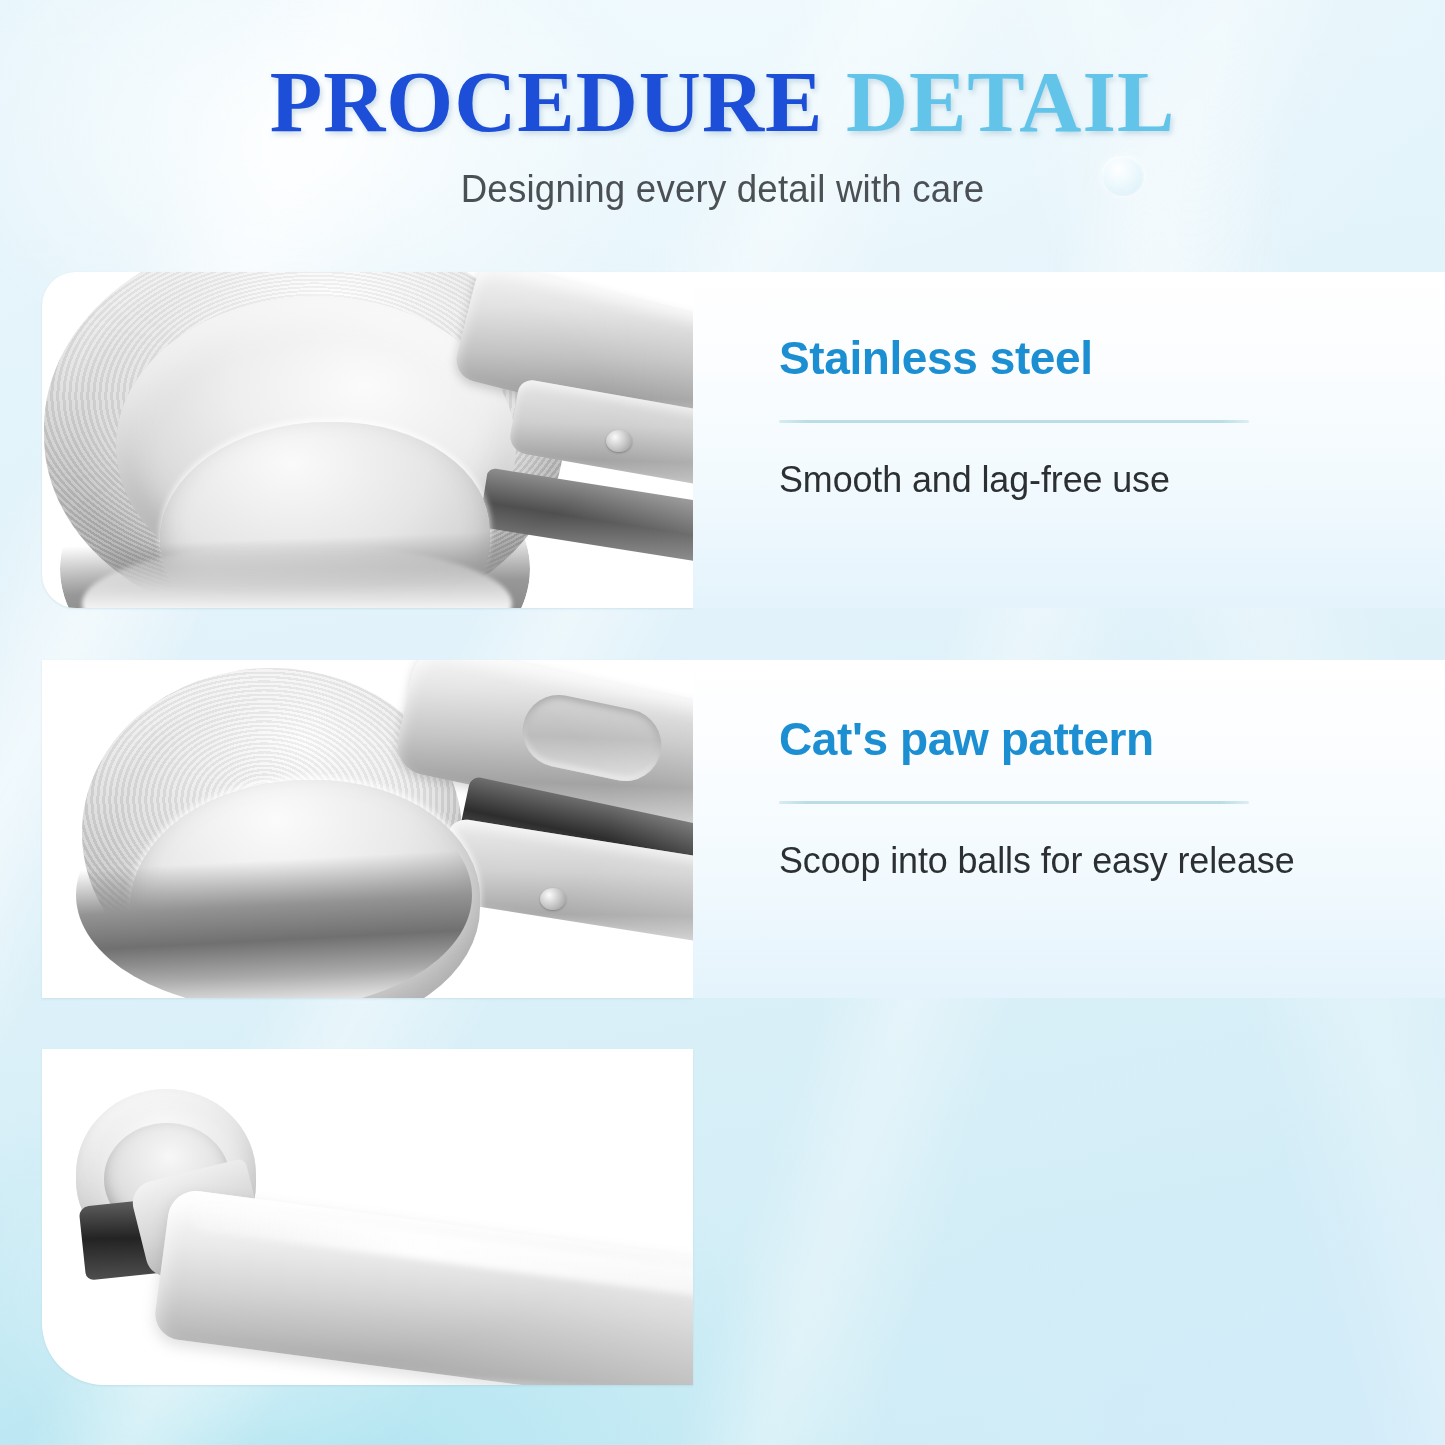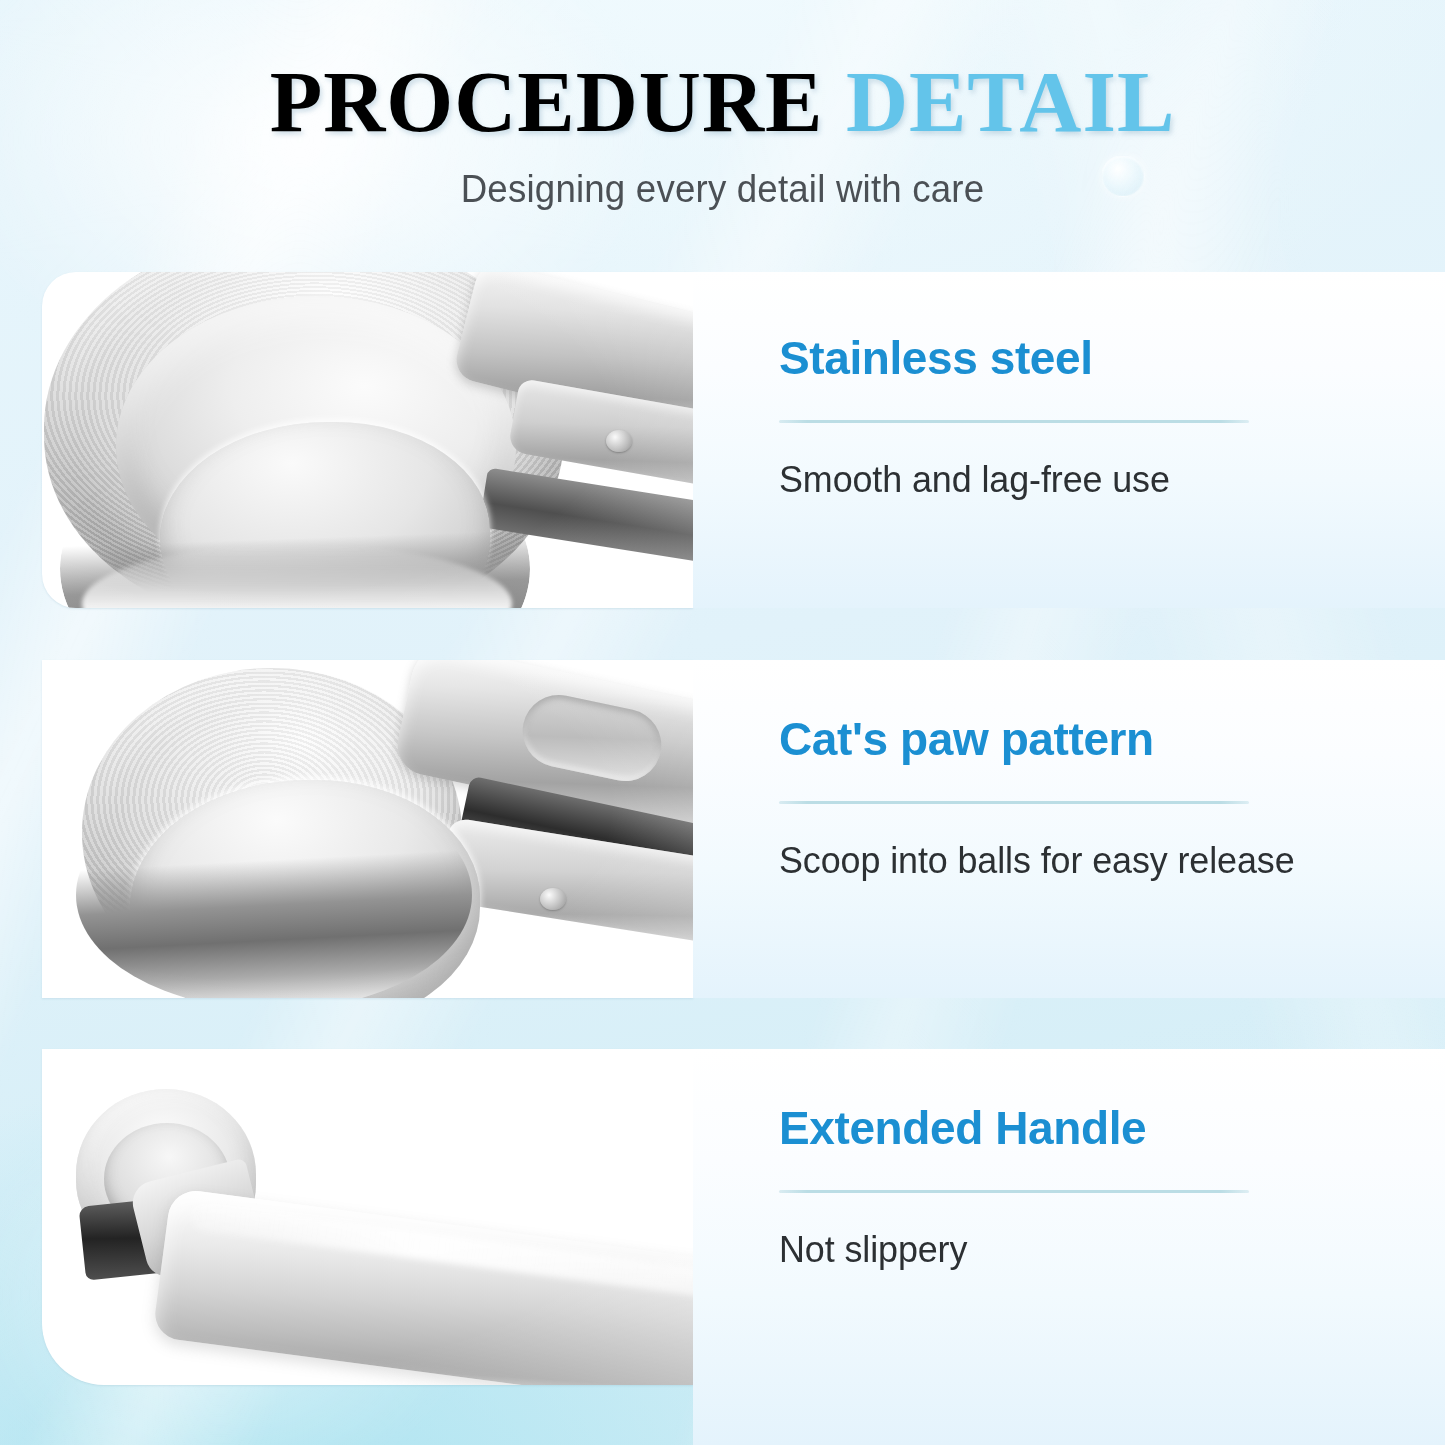--- a/index.html
+++ b/index.html
@@ -52,21 +52,21 @@
     display:flex; flex-direction:column; align-items:center;
     padding-top:58px;
   }
   .title{
     font-family:"Liberation Serif", serif;
     font-size:86px; line-height:1.04;
     letter-spacing:1px;
     white-space:nowrap;
     text-shadow:2px 3px 5px rgba(120,160,185,.35);
   }
-  .title .t-dark{ color:#000000; font-weight:700; }
+  .title .t-dark{ color:#1d4ed8; font-weight:700; }
   .title .t-blue{ color:#63c4ea; font-weight:700; }
 
   .subtitle{
     margin-top:20px;
     font-size:39px;
     color:#4b5055;
     letter-spacing:.2px;
     transform:scaleX(.94);
     transform-origin:center;
     white-space:nowrap;
@@ -424,22 +424,15 @@
         <div class="p3-tip"></div>
         <div class="p3-tip-in"></div>
         <div class="p3-dark"></div>
         <div class="p3-neck"></div>
         <div class="p3-bar"></div>
         <div class="p3-bar-hl"></div>
         <div class="ph-vig"></div>
       </div>
     </div>
 
-    <div class="textcard">
-      <div class="tc-inner">
-        <div class="feat-title">Extended Handle</div>
-        <div class="divider"></div>
-        <div class="feat-desc">Not slippery</div>
-      </div>
-    </div>
   </div>
 
 </div>
 
 </body></html>

